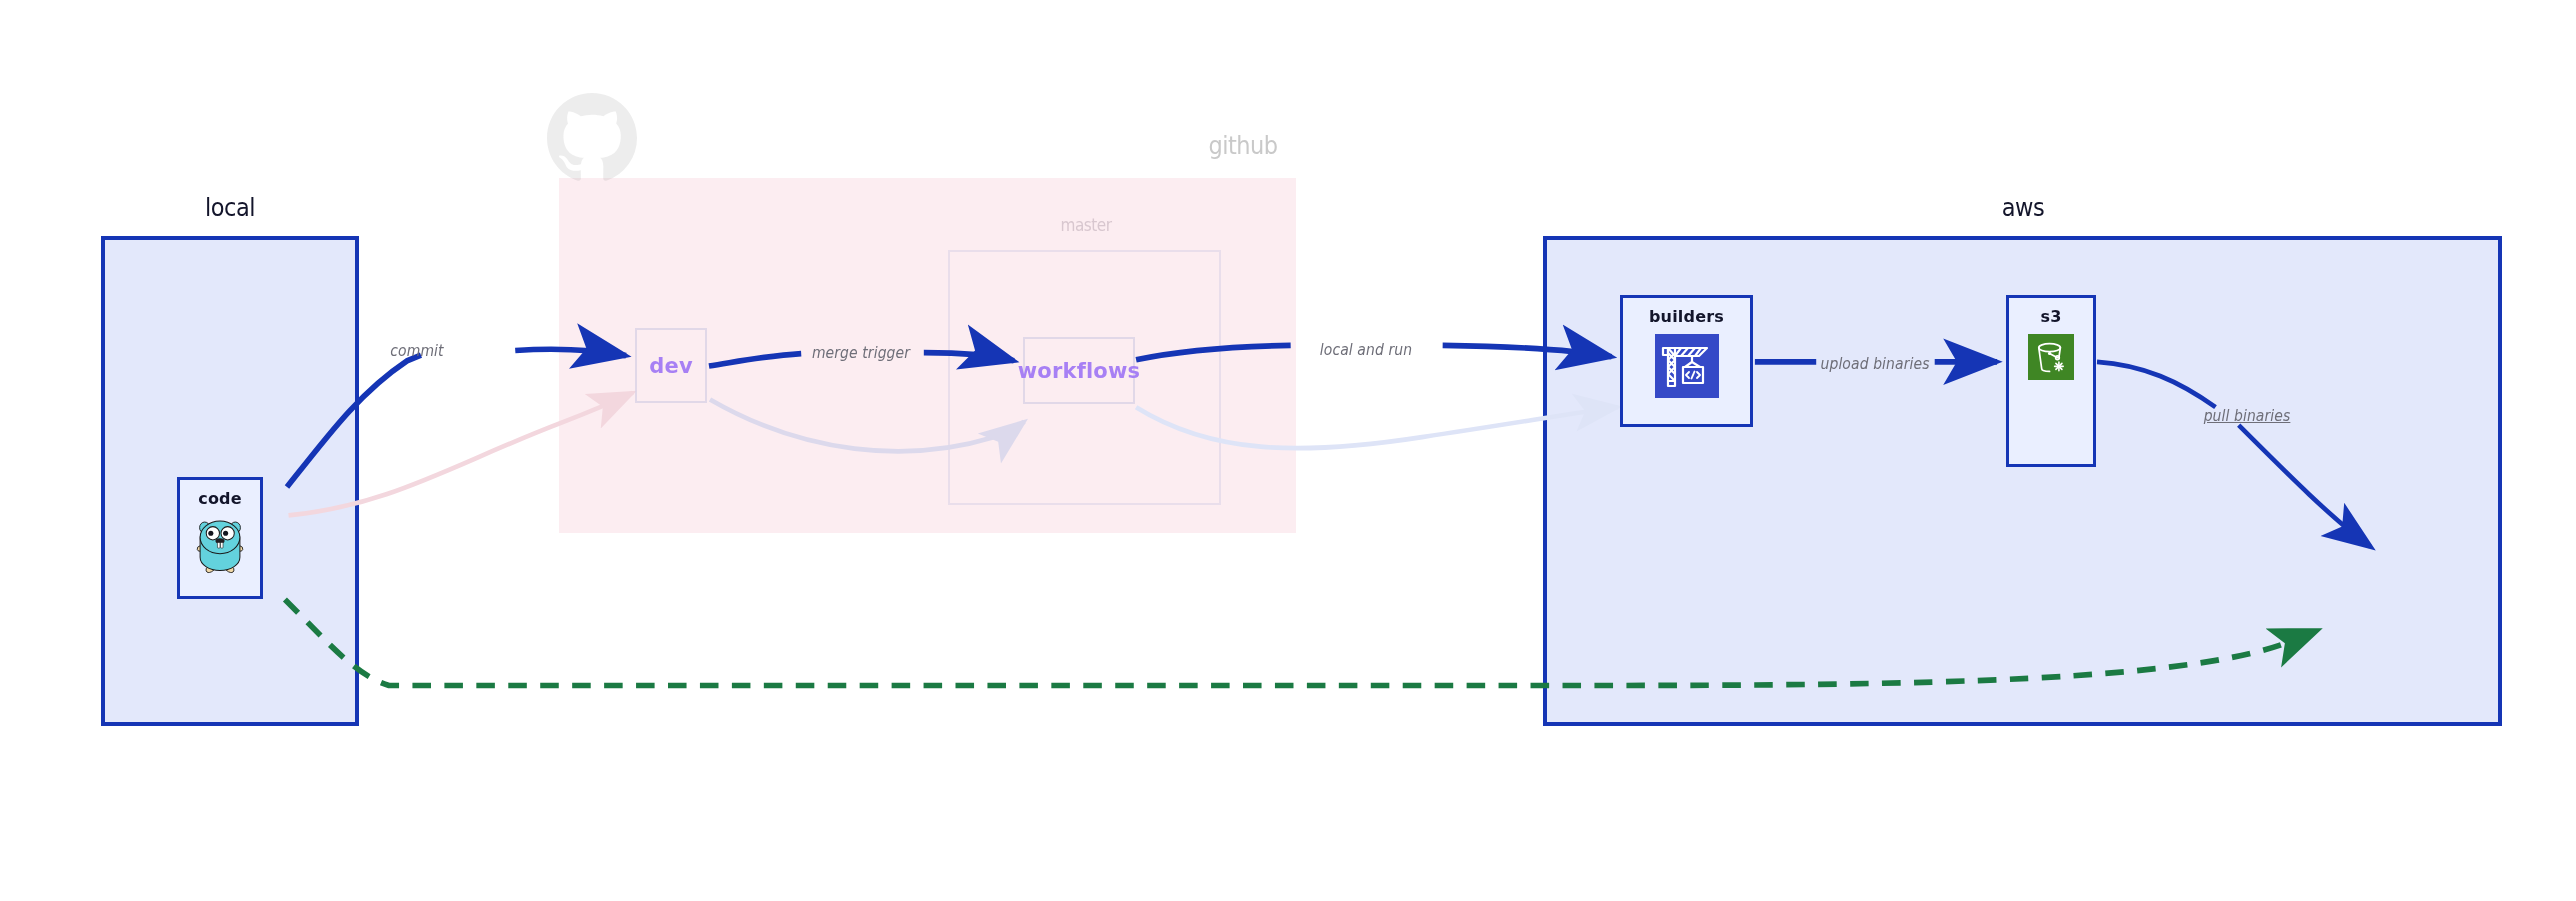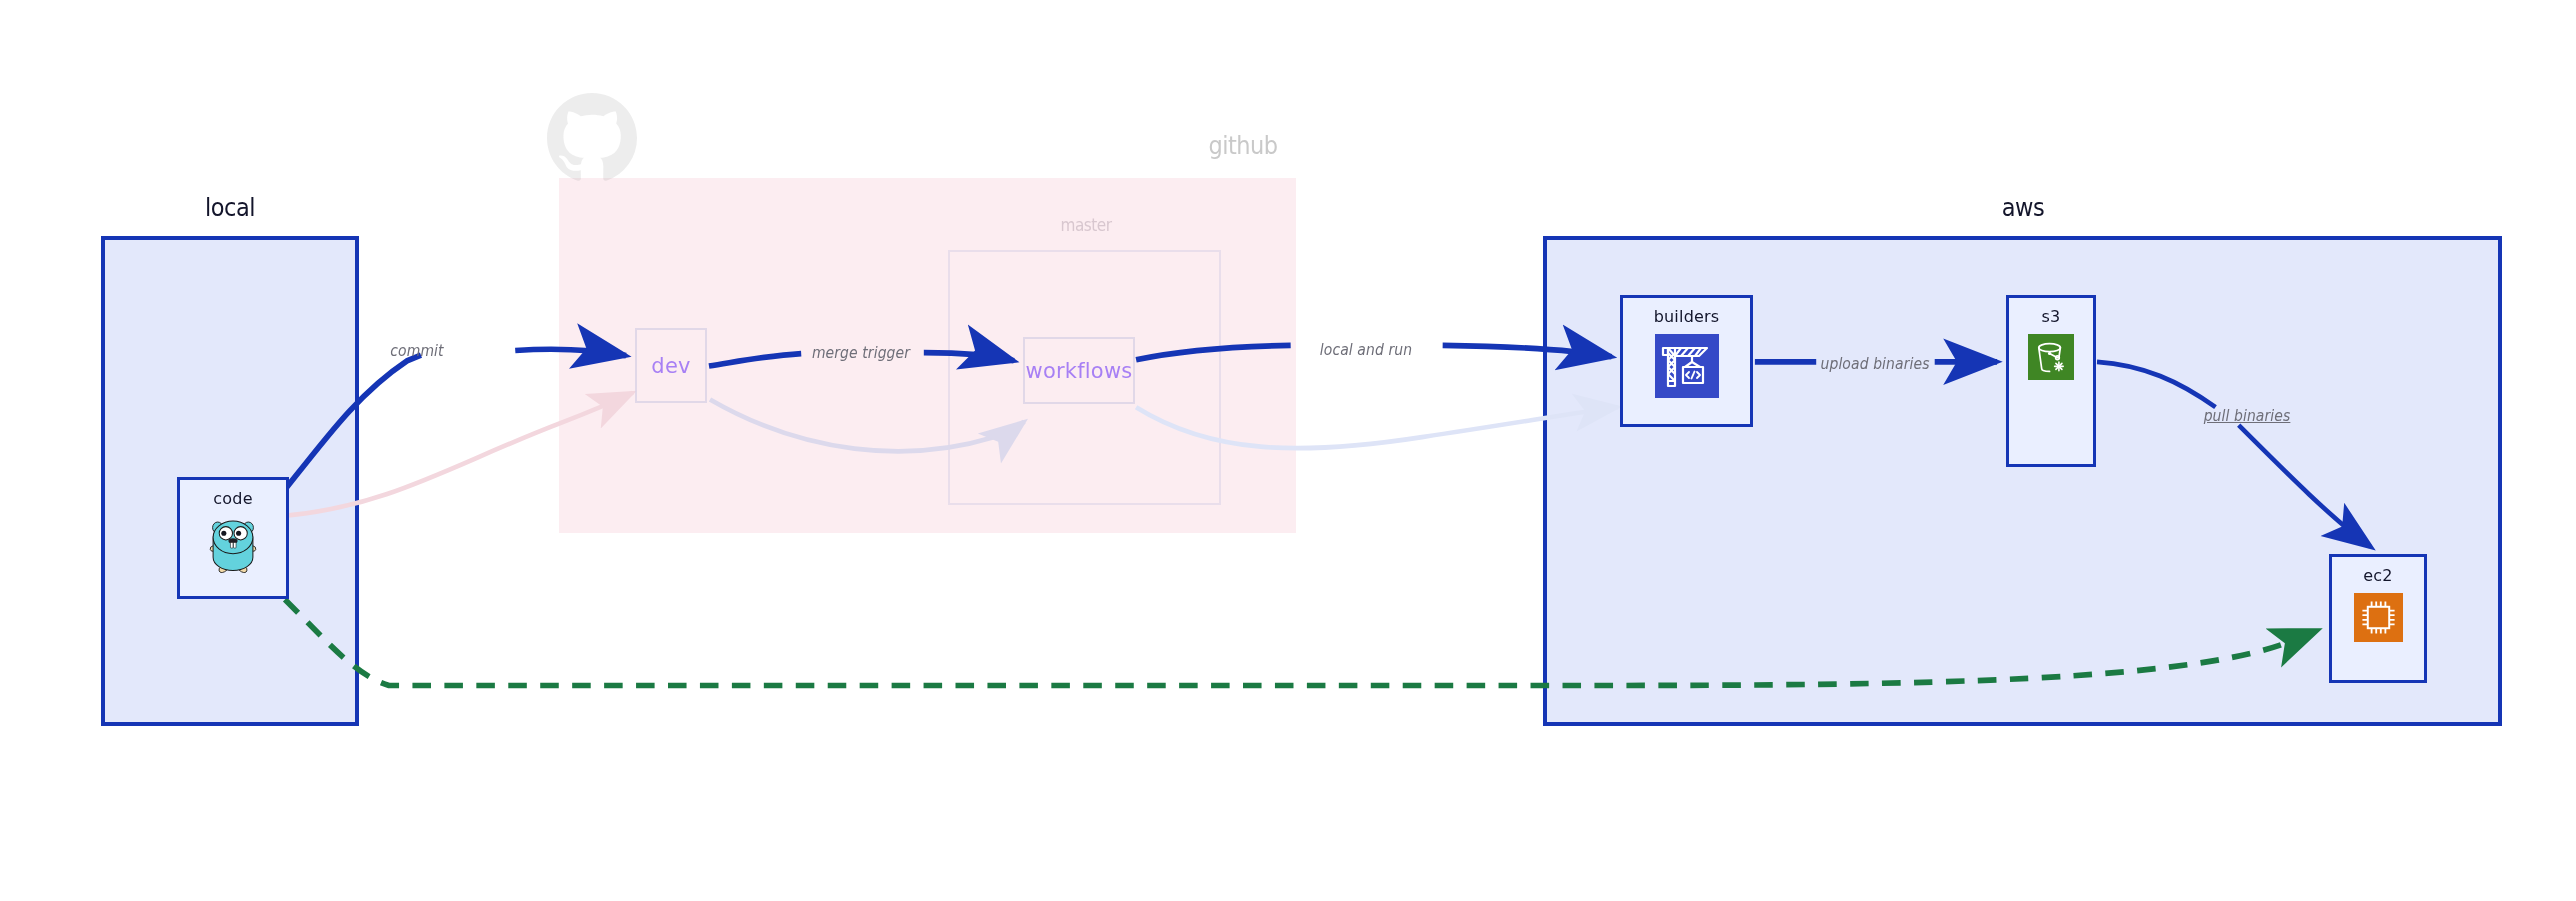--- a/index.html
+++ b/index.html
@@ -78,32 +78,32 @@
     position: absolute;
     box-sizing: border-box;
     background: #eaefff;
     border: 3.6px solid #1535b5;
     display: flex;
     flex-direction: column;
     align-items: center;
   }
   .node-label {
     font-size: 16px;
-    font-weight: normal;
+    font-weight: bold;
     color: #13152b;
     font-family: "DejaVu Sans", sans-serif;
     margin-top: 9.3px;
     letter-spacing: 0.2px;
     white-space: nowrap;
   }
   .node-icon {
     margin-top: 8.2px;
   }
 
-  .node-code     { left: 177px;  top: 477px;  width: 112px; height: 122px; align-items: center; }
+  .node-code     { left: 177px;  top: 477px;  width: 86px; height: 122px; align-items: center; }
   .node-builders { left: 1620px; top: 295px;  width: 133px; height: 132px; }
   .node-s3       { left: 2006px; top: 295px;  width: 90px; height: 172px; }
   .node-ec2      { left: 2329px; top: 554px; width: 98px; height: 129px; }
 
   
   .node-faded {
     position: absolute;
     box-sizing: border-box;
     background: transparent;
     border: 2.6px solid #d9d2e6;
@@ -343,33 +343,16 @@
         <g stroke="#ffffff" stroke-width="2.2" stroke-linecap="round">
           <path d="M43 39 L43 51"></path>
           <path d="M37 45 L49 45"></path>
           <path d="M38.8 40.8 L47.2 49.2"></path>
           <path d="M47.2 40.8 L38.8 49.2"></path>
         </g>
       </svg>
     </span>
   </div>
 
-  <div class="node node-ec2">
-    <span class="node-label">ec2</span>
-    <span class="node-icon">
-      <svg width="49" height="49" viewBox="0 0 64 64">
-        <rect x="0" y="0" width="64" height="64" fill="#dd7011"></rect>
-        <g fill="none" stroke="#ffffff" stroke-width="2.6">
-          <rect x="18" y="18" width="28" height="28"></rect>
-        </g>
-        <g stroke="#ffffff" stroke-width="2.4" stroke-linecap="butt">
-          <path d="M23 18 L23 11 M29 18 L29 11 M35 18 L35 11 M41 18 L41 11"></path>
-          <path d="M23 46 L23 53 M29 46 L29 53 M35 46 L35 53 M41 46 L41 53"></path>
-          <path d="M18 23 L11 23 M18 29 L11 29 M18 35 L11 35 M18 41 L11 41"></path>
-          <path d="M46 23 L53 23 M46 29 L53 29 M46 35 L53 35 M46 41 L53 41"></path>
-        </g>
-      </svg>
-    </span>
-  </div>
 
 
 </div>
 
 
 </body></html>

